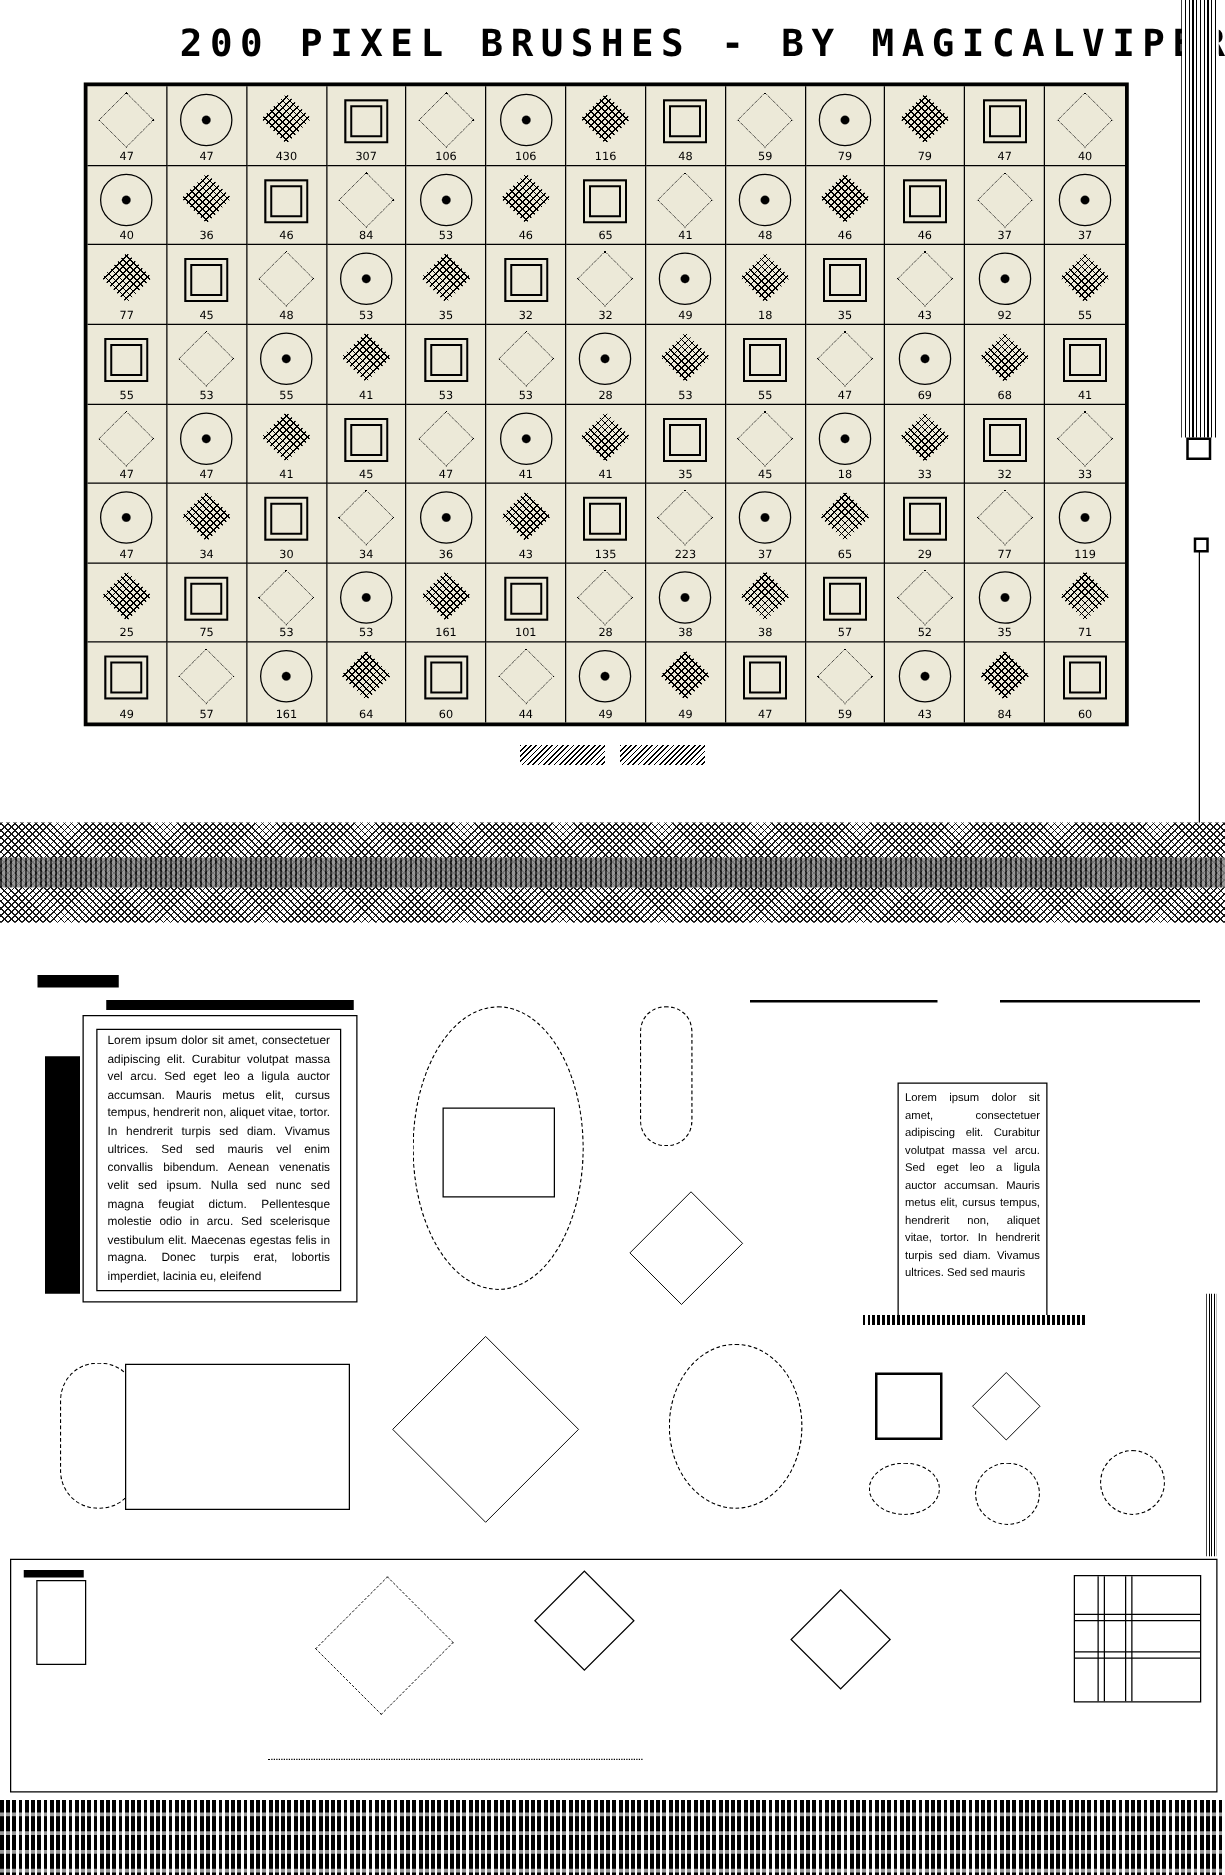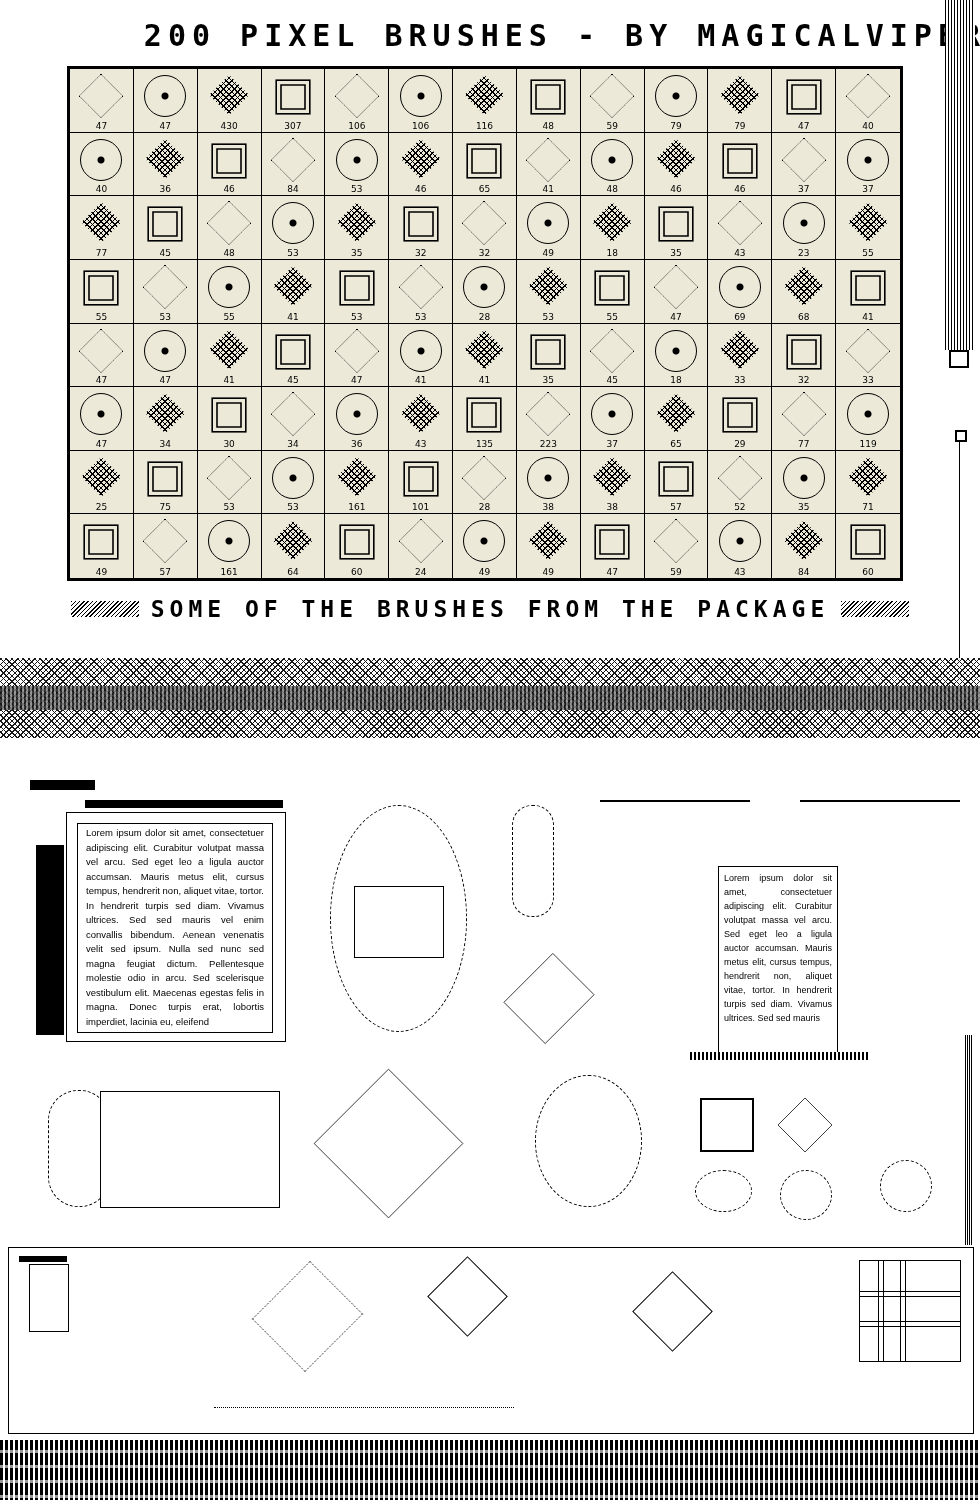--- a/index.html
+++ b/index.html
@@ -176,21 +176,21 @@
     <div class="cell">
       <div class="glyph" style="border: 2px solid rgb(0, 0, 0); box-shadow: rgb(236, 233, 216) 0px 0px 0px 4px inset, rgb(0, 0, 0) 0px 0px 0px 6px inset; transform: translateX(-50%) scale(0.8);"></div>
       <span class="num">35</span>
     </div>
     <div class="cell">
       <div class="glyph" style="border: 1px dotted rgb(0, 0, 0); transform: translateX(-50%) rotate(45deg) scale(0.75);"></div>
       <span class="num">43</span>
     </div>
     <div class="cell">
       <div class="glyph" style="border: 1px solid rgb(0, 0, 0); border-radius: 50%; background: radial-gradient(circle, rgb(0, 0, 0) 0px, rgb(0, 0, 0) 3px, transparent 4px);"></div>
-      <span class="num">23</span>
+      <span class="num">92</span>
     </div>
     <div class="cell">
       <div class="glyph" style="background: repeating-linear-gradient(45deg, rgb(0, 0, 0) 0px, rgb(0, 0, 0) 1px, transparent 1px, transparent 4px), repeating-linear-gradient(-45deg, rgb(0, 0, 0) 0px, rgb(0, 0, 0) 1px, transparent 1px, transparent 4px); clip-path: polygon(50% 0px, 100% 50%, 50% 100%, 0px 50%);"></div>
       <span class="num">55</span>
     </div>
     <div class="cell">
       <div class="glyph" style="border: 2px solid rgb(0, 0, 0); box-shadow: rgb(236, 233, 216) 0px 0px 0px 4px inset, rgb(0, 0, 0) 0px 0px 0px 6px inset; transform: translateX(-50%) scale(0.8);"></div>
       <span class="num">55</span>
     </div>
     <div class="cell">
@@ -412,21 +412,21 @@
     <div class="cell">
       <div class="glyph" style="background: repeating-linear-gradient(45deg, rgb(0, 0, 0) 0px, rgb(0, 0, 0) 1px, transparent 1px, transparent 4px), repeating-linear-gradient(-45deg, rgb(0, 0, 0) 0px, rgb(0, 0, 0) 1px, transparent 1px, transparent 4px); clip-path: polygon(50% 0px, 100% 50%, 50% 100%, 0px 50%);"></div>
       <span class="num">64</span>
     </div>
     <div class="cell">
       <div class="glyph" style="border: 2px solid rgb(0, 0, 0); box-shadow: rgb(236, 233, 216) 0px 0px 0px 4px inset, rgb(0, 0, 0) 0px 0px 0px 6px inset; transform: translateX(-50%) scale(0.8);"></div>
       <span class="num">60</span>
     </div>
     <div class="cell">
       <div class="glyph" style="border: 1px dotted rgb(0, 0, 0); transform: translateX(-50%) rotate(45deg) scale(0.75);"></div>
-      <span class="num">24</span>
+      <span class="num">44</span>
     </div>
     <div class="cell">
       <div class="glyph" style="border: 1px solid rgb(0, 0, 0); border-radius: 50%; background: radial-gradient(circle, rgb(0, 0, 0) 0px, rgb(0, 0, 0) 3px, transparent 4px);"></div>
       <span class="num">49</span>
     </div>
     <div class="cell">
       <div class="glyph" style="background: repeating-linear-gradient(45deg, rgb(0, 0, 0) 0px, rgb(0, 0, 0) 1px, transparent 1px, transparent 4px), repeating-linear-gradient(-45deg, rgb(0, 0, 0) 0px, rgb(0, 0, 0) 1px, transparent 1px, transparent 4px); clip-path: polygon(50% 0px, 100% 50%, 50% 100%, 0px 50%);"></div>
       <span class="num">49</span>
     </div>
     <div class="cell">
@@ -446,21 +446,20 @@
       <span class="num">84</span>
     </div>
     <div class="cell">
       <div class="glyph" style="border: 2px solid rgb(0, 0, 0); box-shadow: rgb(236, 233, 216) 0px 0px 0px 4px inset, rgb(0, 0, 0) 0px 0px 0px 6px inset; transform: translateX(-50%) scale(0.8);"></div>
       <span class="num">60</span>
     </div>
   </div>
 
 <div class="abs subtitle">
   <div class="hatch"></div>
-  <span class="txt">SOME OF THE BRUSHES FROM THE PACKAGE</span>
   <div class="hatch"></div>
 </div>
 
 <div class="abs stripe-right"></div>
 <div class="abs" style="left:949px;top:350px;width:16px;height:14px;border:2px solid #000;"></div>
 <div class="abs" style="left:955px;top:430px;width:8px;height:8px;border:2px solid #000;"></div>
 <div class="abs" style="left:959px;top:440px;width:1px;height:220px;background:#000;"></div>
 
 <div class="abs band band1">
     <div class="dark"></div>

